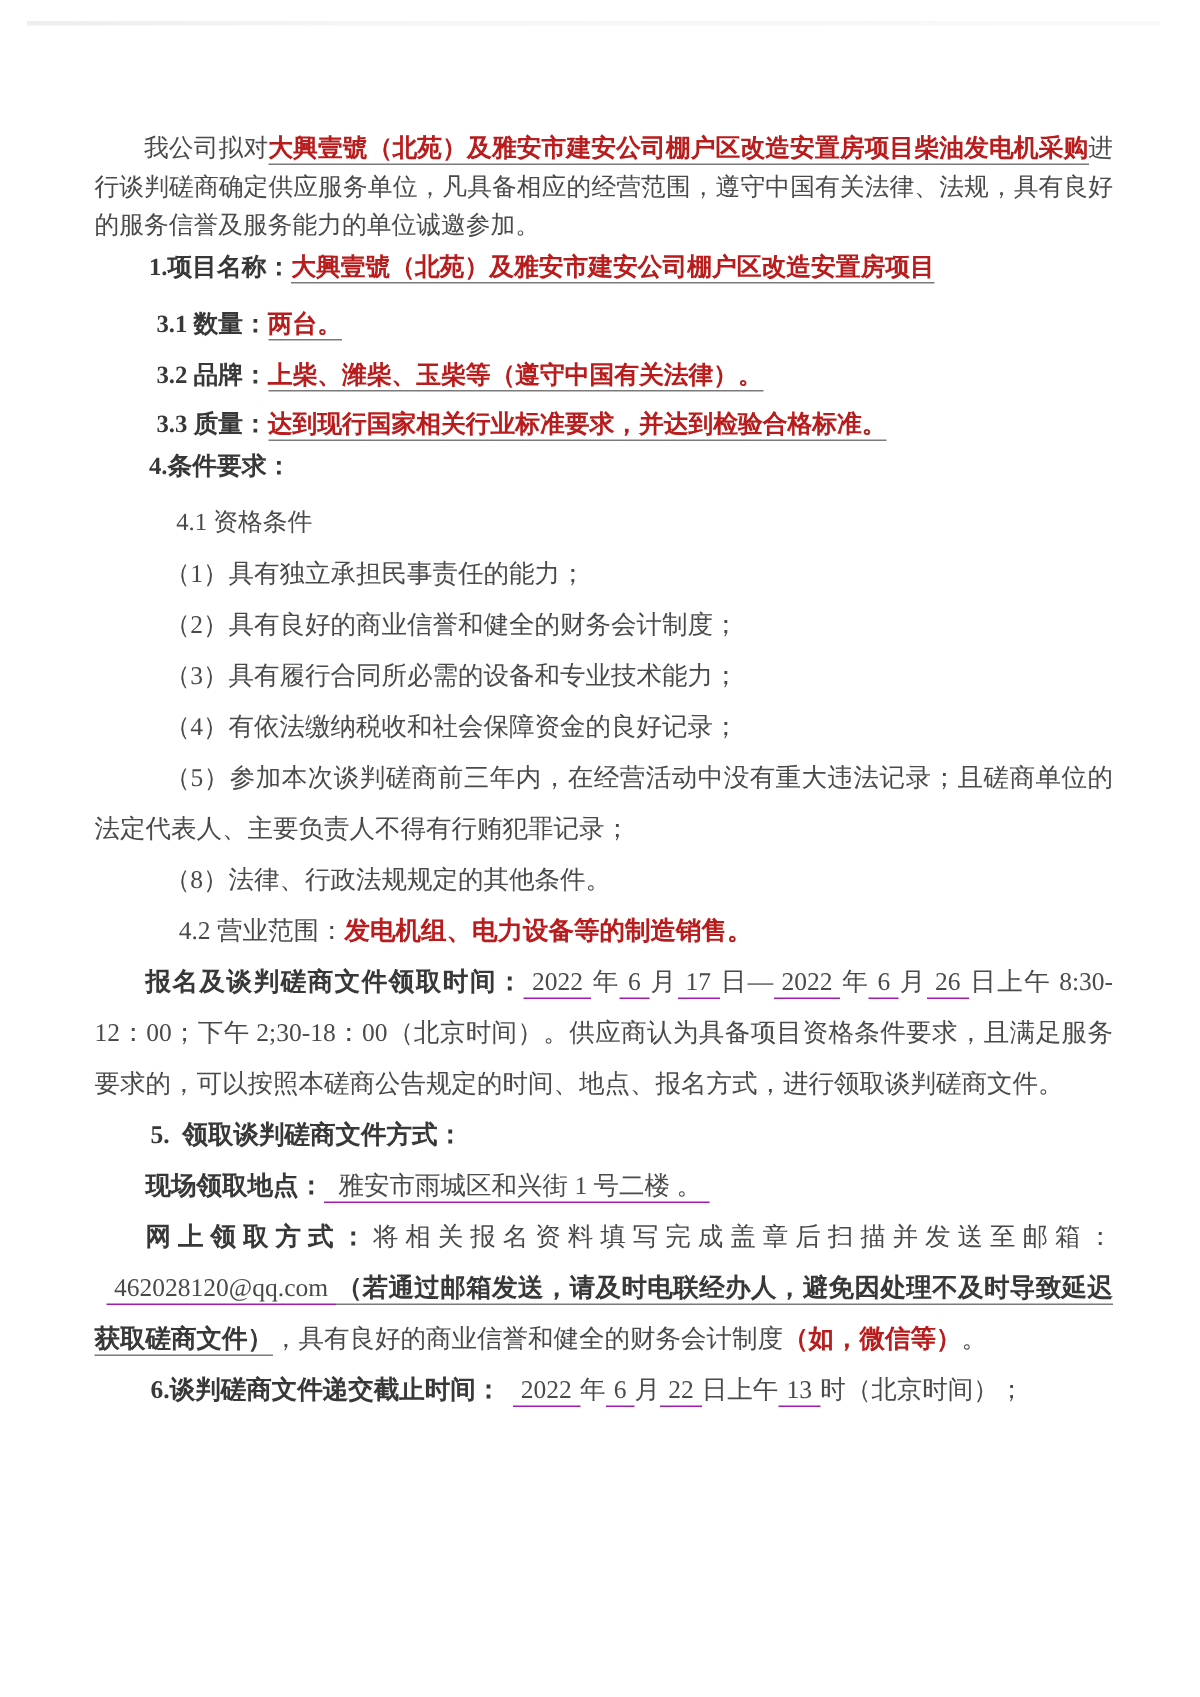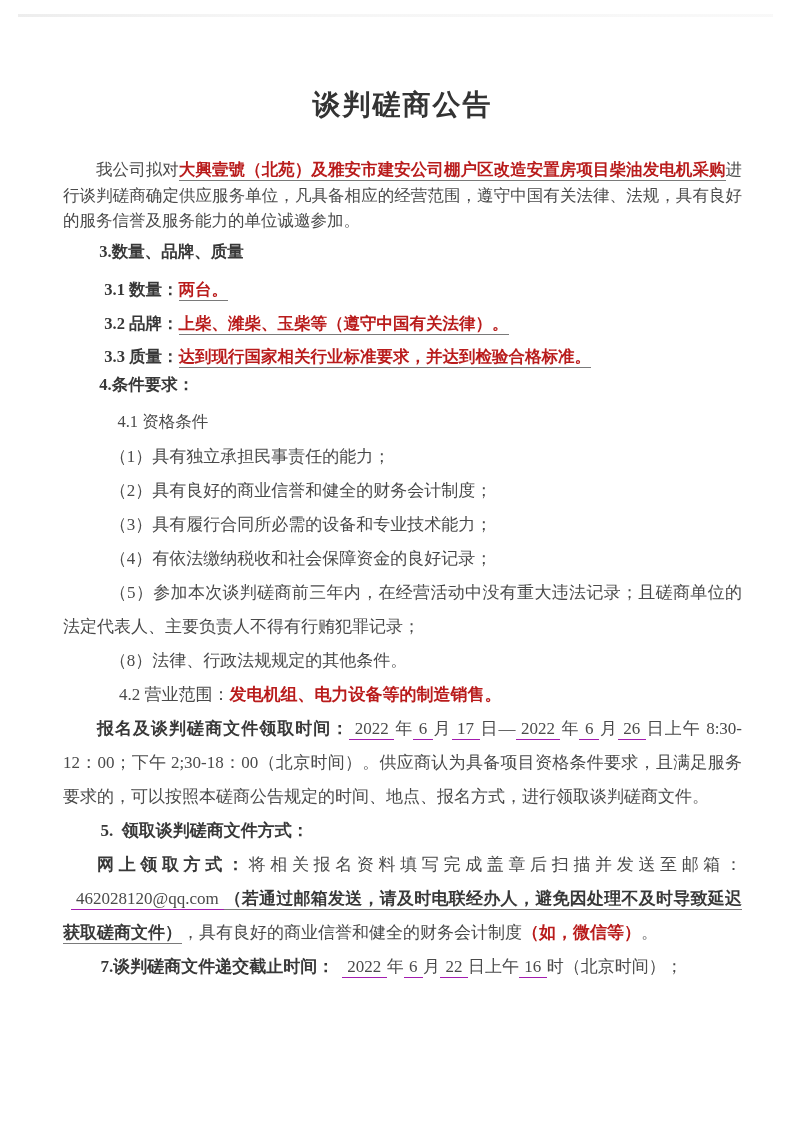--- a/index.html
+++ b/index.html
@@ -50,27 +50,26 @@
   .mt12{margin-top:12px;}
   .mt13{margin-top:13px;}
 </style>
 </head>
 <body>
 
 <div class="scan-artifact"></div>
 
 <div class="page">
 
-  <h1 class="doc-title">谈判磋商公告</h1>
 
   <p class="t1 just ind2"><span>我公司拟对</span><span class="b u-tight">大興壹號（北苑）及雅安市建安公司棚户区改造安置房项目柴油发电机采购</span><span>进行谈判磋商确定供应服务单位，凡具备相应的经营范围，遵守中国有关法律、法规，具有良好的服务信誉及服务能力的单位诚邀参加。</span></p>
 
+  <p class="t1 item mt2"><span class="lab">1.项目名称：</span><span class="b u-tight">大興壹號（北苑）及雅安市建安公司棚户区改造安置房项目</span></p>
 
 
-  <p class="t1 item mt5"><span class="lab">3.数量、品牌、质量</span></p>
 
   <p class="t1 item31 mt13"><span class="lab">3.1 数量：</span><span class="b u-tight">两台。</span></p>
 
   <p class="t1 item31 mt8"><span class="lab">3.2 品牌：</span><span class="b u-tight">上柴、潍柴、玉柴等（遵守中国有关法律）。</span></p>
 
   <p class="t1 item31 mt8"><span class="lab">3.3 质量：</span><span class="b u-tight">达到现行国家相关行业标准要求，并达到检验合格标准。</span></p>
 
   <p class="t1 item mt2"><span class="lab">4.条件要求：</span></p>
 
   <p class="t1 item41 mt12"><span>4.1 资格条件</span></p>
@@ -81,18 +80,19 @@
   <p class="t2 just qual">（4）有依法缴纳税收和社会保障资金的良好记录；</p>
   <p class="t2 just qual">（5）参加本次谈判磋商前三年内，在经营活动中没有重大违法记录；且磋商单位的法定代表人、主要负责人不得有行贿犯罪记录；</p>
   <p class="t2 just qual">（8）法律、行政法规规定的其他条件。</p>
 
   <p class="t2 item41"><span>4.2 营业范围：</span><span class="b">发电机组、电力设备等的制造销售。</span></p>
 
   <p class="t2 just ind2"><span class="lab">报名及谈判磋商文件领取时间：</span><span class="u">2022</span><span>年</span><span class="u">6</span><span>月</span><span class="u">17</span><span>日—</span><span class="u">2022</span><span>年</span><span class="u">6</span><span>月</span><span class="u">26</span><span>日上午 8:30-12：00；下午 2;30-18：00（北京时间）。供应商认为具备项目资格条件要求，且满足服务要求的，可以按照本磋商公告规定的时间、地点、报名方式，进行领取谈判磋商文件。</span></p>
 
   <p class="t2 item"><span class="lab">5.&nbsp;&nbsp;领取谈判磋商文件方式：</span></p>
 
+  <p class="t2 ind2"><span class="lab">现场领取地点：</span><span class="u">&nbsp;雅安市雨城区和兴街 1 号二楼 。</span></p>
 
   <p class="t2 just ind2"><span class="lab">网上领取方式：</span><span>将相关报名资料填写完成盖章后扫描并发送至邮箱：</span><span class="u gap-l">462028120@qq.com</span><span class="lab u-tight">（若通过邮箱发送，请及时电联经办人，避免因处理不及时导致延迟获取磋商文件）</span><span>，具有良好的商业信誉和健全的财务会计制度</span><span class="b">（如，微信等）</span><span>。</span></p>
 
-  <p class="t2 item"><span class="lab">7.谈判磋商文件递交截止时间：</span><span class="u gap-l">2022</span><span>年</span><span class="u">6</span><span>月</span><span class="u">22</span><span>日上午</span><span class="u">16</span><span>时（北京时间）；</span></p>
+  <p class="t2 item"><span class="lab">6.谈判磋商文件递交截止时间：</span><span class="u gap-l">2022</span><span>年</span><span class="u">6</span><span>月</span><span class="u">22</span><span>日上午</span><span class="u">13</span><span>时（北京时间）；</span></p>
 
 </div>
 
 </body></html>

